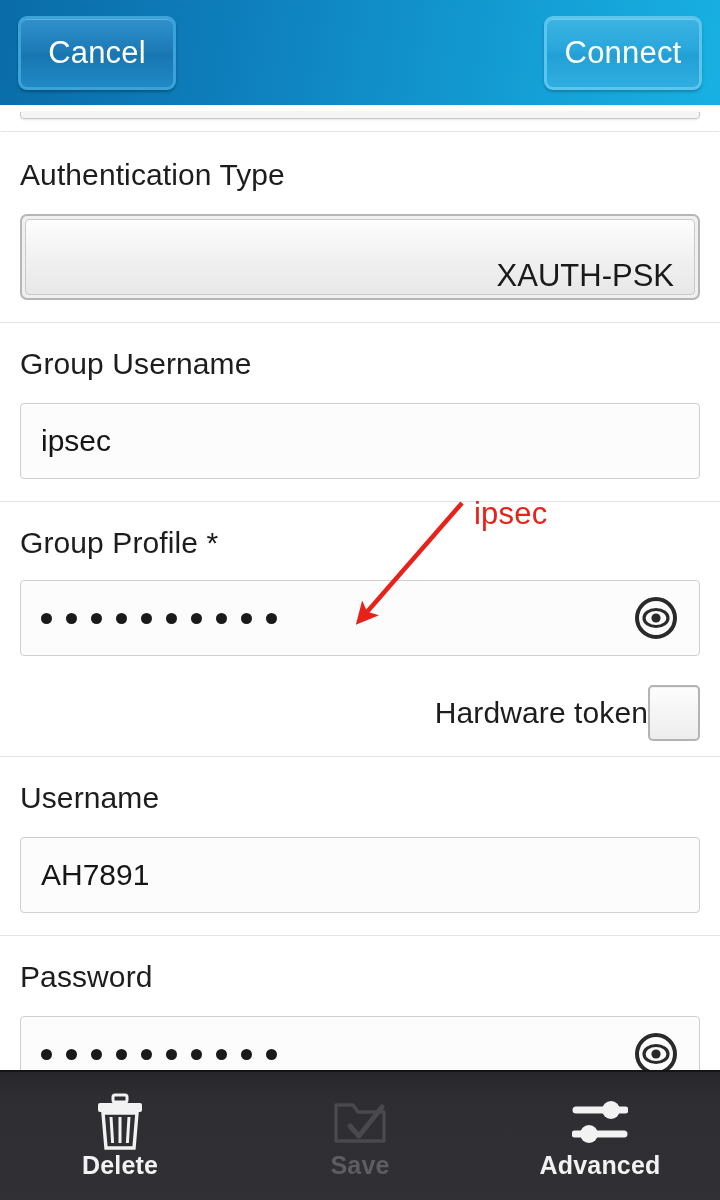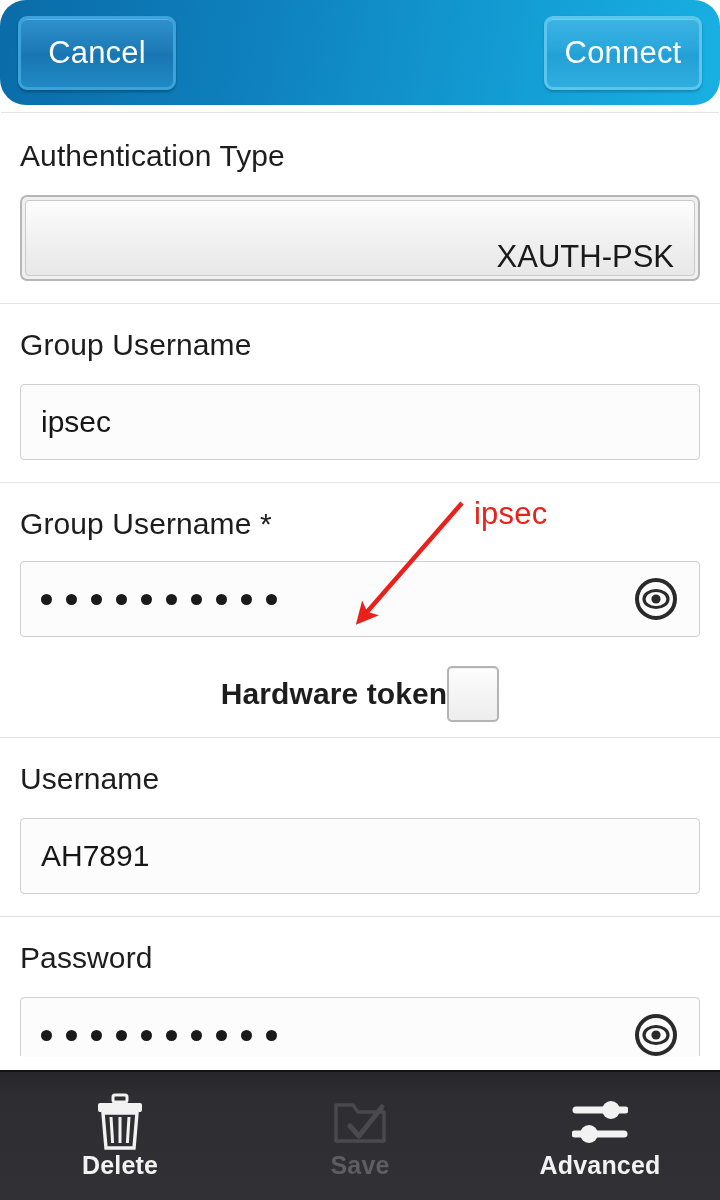--- a/index.html
+++ b/index.html
@@ -26,21 +26,20 @@
     position: absolute;
     top: 0; left: 0;
     width: 720px;
     height: 105px;
     background: linear-gradient(100deg, #0a6ca8 0%, #0e80bd 35%, #14a0d6 75%, #18b0e2 100%);
     display: flex;
     align-items: center;
     justify-content: space-between;
     padding: 0 18px;
     z-index: 10;
-    border-radius: 26px;
   }
 
   .hdr-btn {
     min-width: 158px;
     height: 74px;
     border-radius: 9px;
     display: flex;
     align-items: center;
     justify-content: center;
     color: #ffffff;
@@ -68,21 +67,21 @@
     text-align: center;
     color: #ffffff;
     font-size: 37px;
     letter-spacing: 0.3px;
     white-space: nowrap;
   }
 
   
   .body {
     position: absolute;
-    top: 92px; left: 0;
+    top: 111px; left: 0;
     width: 720px;
     height: 965px;
     background: #ffffff;
     overflow: hidden;
     border-radius: 27px;
   }
 
   
   .clipped-field {
     position: absolute;
@@ -168,24 +167,23 @@
     border-radius: 50%;
     display: block;
   }
 
   .eye-icon { width: 46px; height: 46px; flex: 0 0 auto; cursor: pointer; }
 
   
   .check-row {
     display: flex;
     align-items: center;
-    justify-content: center;
+    justify-content: flex-end;
     padding: 0 20px;
     height: 86px;
-    font-weight: bold;
   }
   .checkbox {
     width: 52px; height: 56px;
     border: 2px solid #b4b4b4;
     border-radius: 5px;
     background: linear-gradient(180deg, #fdfdfd 0%, #ededed 100%);
     box-shadow: inset 0 1px 1px rgba(0,0,0,0.05);
     cursor: pointer;
   }
 
@@ -272,21 +270,21 @@
       <div class="field-label">Group Username</div>
       <div style="height:22px"></div>
       <div class="text-input">
         <span class="val">ipsec</span>
       </div>
     </div>
 
     <div class="divider"></div>
 
     <div class="section" style="padding-top:24px;padding-bottom:14px;">
-      <div class="field-label">Group Username *</div>
+      <div class="field-label">Group Profile *</div>
       <div style="height:20px"></div>
       <div class="text-input">
         <span class="dots">
             <i></i>
             <i></i>
             <i></i>
             <i></i>
             <i></i>
             <i></i>
             <i></i>

